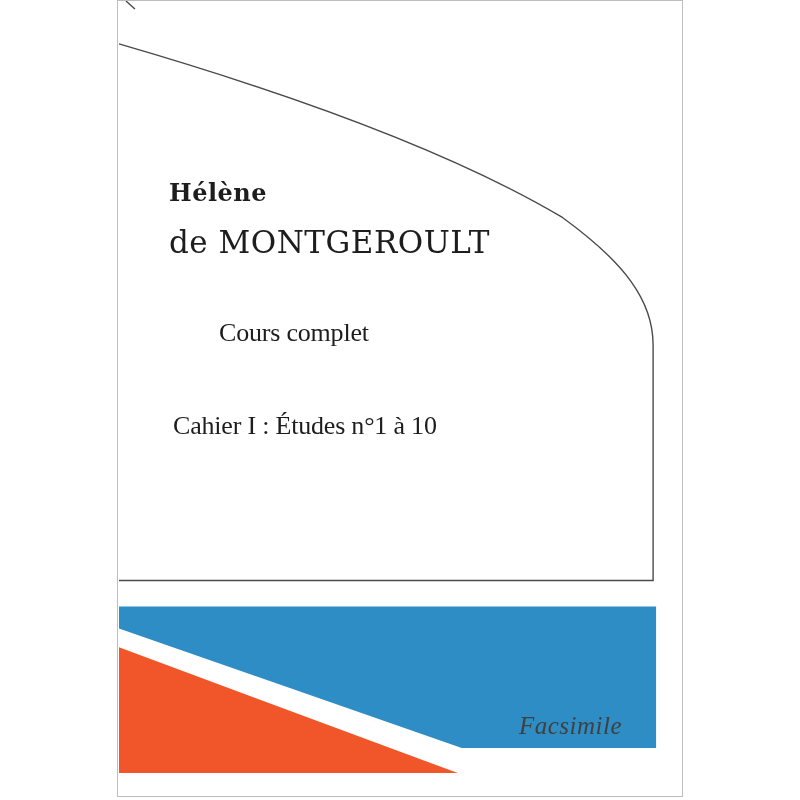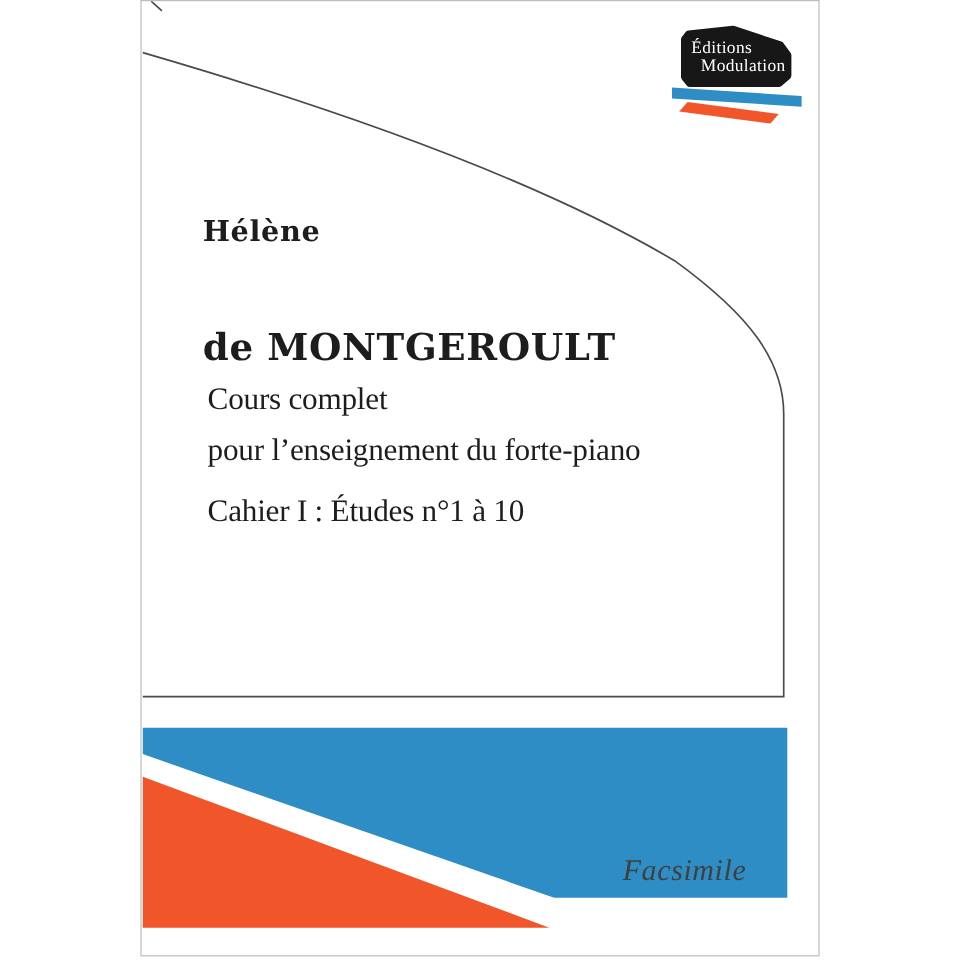--- a/index.html
+++ b/index.html
@@ -43,33 +43,32 @@
   
   .author-first {
     position: absolute; left: 51px; top: 180px;
     font-family: "DejaVu Serif", serif;
     font-weight: bold; font-size: 24px; line-height: 1;
     letter-spacing: 0.5px;
   }
   .author-last {
     position: absolute; left: 51px; top: 226px;
     font-family: "DejaVu Serif", serif;
-    font-weight: bold; font-size: 31px; line-height: 1;
+    font-weight: normal; font-size: 31px; line-height: 1;
     letter-spacing: 0.5px;
-    margin-top: 48px;
   }
 
   
   .sub {
     position: absolute; left: 55px;
     font-size: 26px; line-height: 1;
     letter-spacing: -0.2px;
     white-space: nowrap;
   }
-  .sub1 { top: 319px; }
+  .sub1 { top: 319px; margin-left: 46px; }
   .sub2 { top: 361px; }
   .sub3 { top: 412px; }
   .sub3 .bold-part { font-weight: normal; }
 
   
   .logo {
     position: absolute; left: 435px; top: 17px;
     width: 122px; height: 88px;
   }
   .logo svg { display: block; width: 100%; height: 100%; }
@@ -104,29 +103,19 @@
 
       <polygon class="f-blue" points="1,607 540,607 540,749 345,749 1,629"></polygon>
 
       <polygon class="f-orange" points="1,648 341,774 1,774"></polygon>
     </svg>
 
     <div class="author-first">Hélène</div>
     <div class="author-last">de MONTGEROULT</div>
 
     <div class="sub sub1">Cours complet</div>
-    <div class="sub sub2">pour l’enseignement du forte-piano</div>
     <div class="sub sub3"><span>Cahier I : Études n°</span><span class="bold-part">1 à 10</span></div>
 
-    <div class="logo">
-      <svg viewBox="0 0 122 88">
-        <path class="f-black" d="M 21,11 L 58,7 L 97,20 L 103,28 L 103,45 L 96,51 L 22,51 L 18,46 L 18,15 Z"></path>
-        <polygon class="f-blue" points="7,55 115,62 115,71 7,64"></polygon>
-        <polygon class="f-orange" points="20,67 96,77 89,85 13,75"></polygon>
-        <text class="logo-text" x="23" y="26">Éditions</text>
-        <text class="logo-text" x="31" y="41">Modulation</text>
-      </svg>
-    </div>
 
     <div class="facsimile">Facsimile</div>
 
   </div>
 </div>
 
 </body></html>

